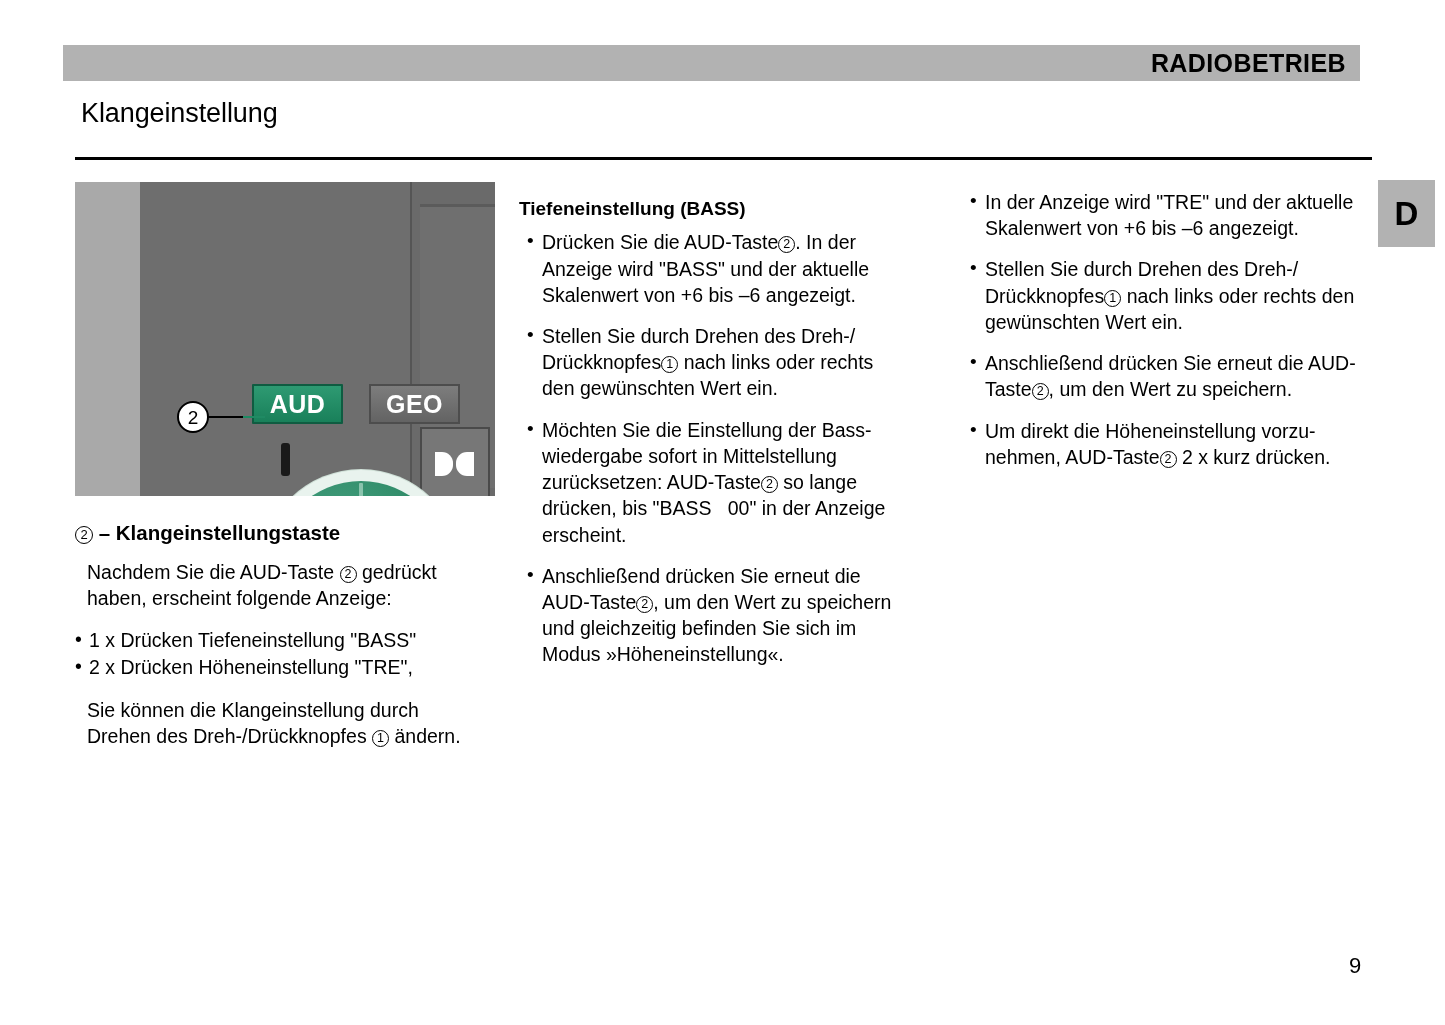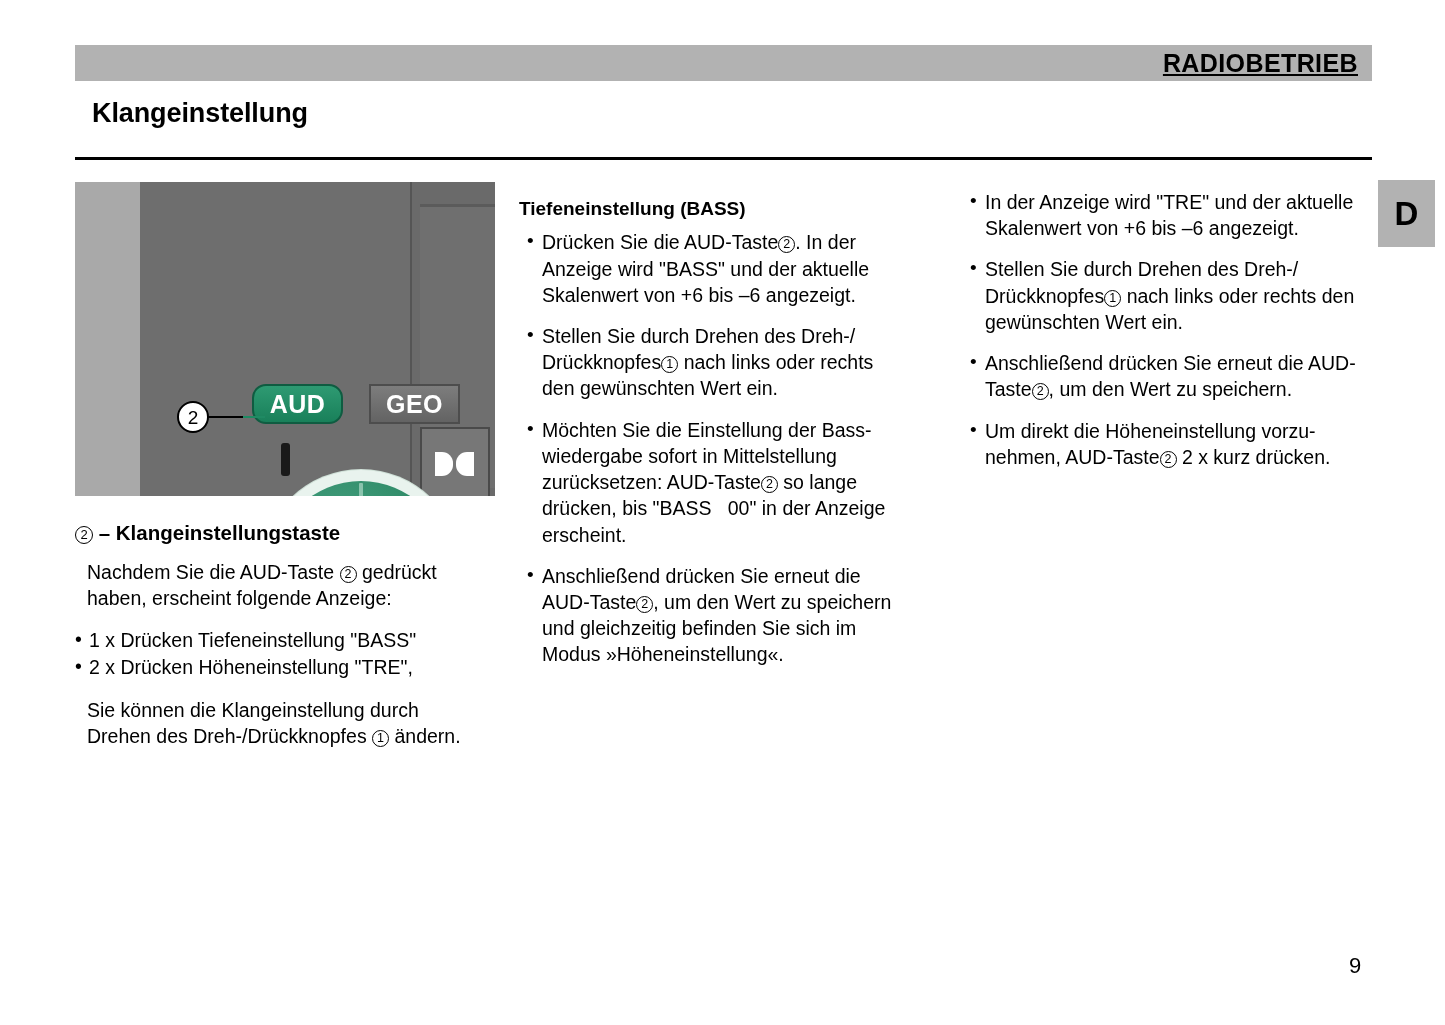--- a/index.html
+++ b/index.html
@@ -11,43 +11,42 @@
     width: 1445px; height: 1025px;
     position: relative;
     font-family: "Liberation Sans", sans-serif;
     color: #000;
     overflow: hidden;
   }
 
   
   .header-bar {
     position: absolute;
-    left: 75px; top: 45px;
+    left: 63px; top: 45px;
     width: 1297px; height: 36px;
     background: #b2b2b2;
     display: flex;
     align-items: center;
     justify-content: flex-end;
-    text-decoration: underline;
   }
   .header-title {
     font-size: 25px;
     font-weight: bold;
     letter-spacing: 0.4px;
     color: #000;
     padding-right: 14px;
     line-height: 1;
   }
 
   
   .page-title {
     position: absolute;
-    left: 92px; top: 98px;
+    left: 81px; top: 98px;
     font-size: 27px;
-    font-weight: bold;
+    font-weight: normal;
     letter-spacing: -0.1px;
   }
 
   
   .title-rule {
     position: absolute;
     left: 75px; top: 157px;
     width: 1297px; height: 3px;
     background: #000;
   }
@@ -204,21 +203,21 @@
   .dolby-half.r { border-radius: 11px 0 0 11px; }
 
   
   .btn-aud {
     position: absolute;
     left: 177px; top: 202px;
     width: 91px; height: 40px;
     background: #1f8a63;
     background: linear-gradient(180deg,#2e9a72 0%, #19805a 100%);
     border: 2px solid #0f5c41;
-    border-radius: 14px;
+    border-radius: 1px;
     display: flex; align-items: center; justify-content: center;
   }
   .btn-aud span {
     color: #ffffff; font-size: 25px; font-weight: bold;
     letter-spacing: 0.5px; line-height: 1;
   }
   
   .btn-geo {
     position: absolute;
     left: 294px; top: 202px;

